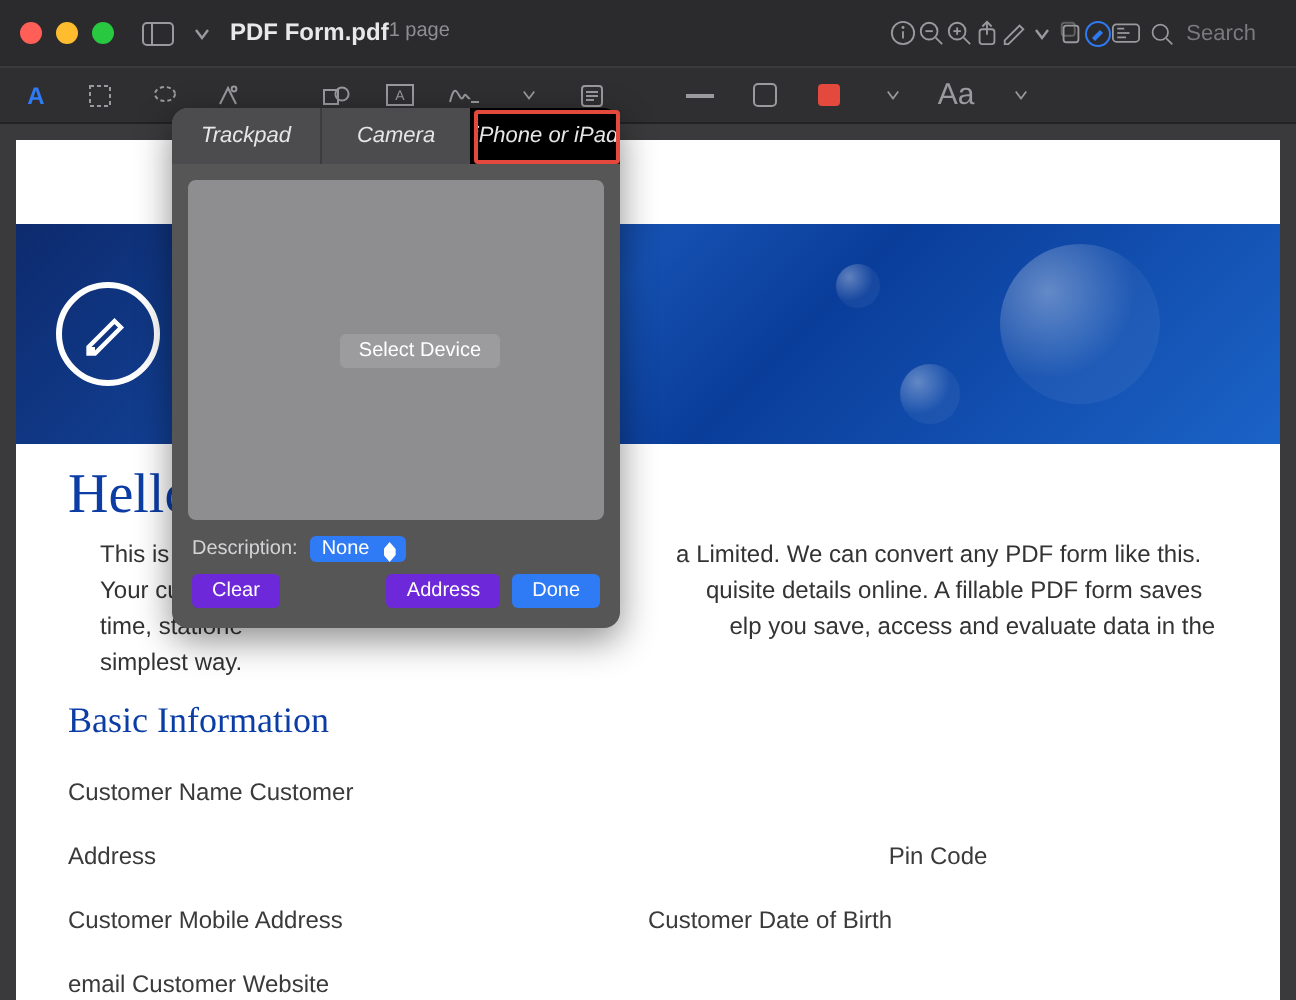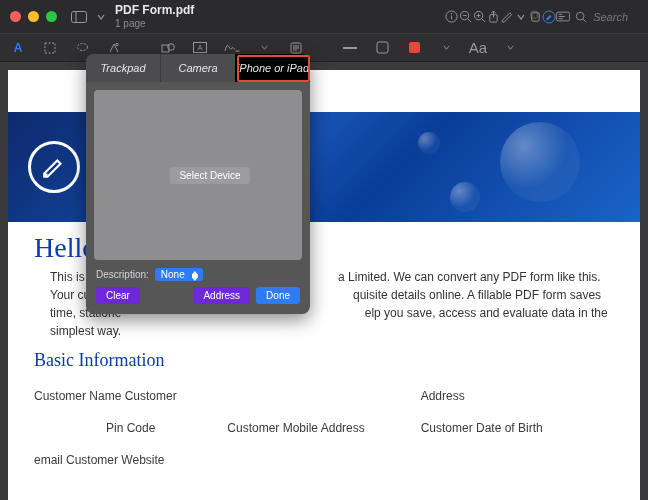--- a/index.html
+++ b/index.html
@@ -6,24 +6,24 @@
   body { font-family: -apple-system, "Helvetica Neue", Arial, sans-serif; background: #1a1a1a; width: 648px; height: 500px; overflow: hidden; position: relative; }
   
   
   .titlebar { height: 34px; background: #2b2b2d; display: flex; align-items: center; padding: 0 10px; color: #ddd; border-bottom: 1px solid #3a3a3d; }
   .traffic { display: flex; gap: 7px; margin-right: 14px; }
   .dot { width: 11px; height: 11px; border-radius: 50%; }
   .dot.red { background: #ff5f57; }
   .dot.ylw { background: #febc2e; }
   .dot.grn { background: #28c840; }
   .sidebar-icon { margin-right: 10px; color: #9a9a9e; }
-  .file-col { display: flex; flex-direction: column; line-height: 1.1; }
+  .file-col { display: flex; flex-direction: row; line-height: 1.1; }
   .fname { font-size: 12px; font-weight: 600; color: #e8e8ea; }
   .fsub  { font-size: 10px; color: #8e8e93; }
-  .tb-right { margin-left: auto; display: flex; align-items: center; gap: 0; color: #9a9a9e; font-style: italic; }
+  .tb-right { margin-left: auto; display: flex; align-items: center; gap: 0; color: #9a9a9e; }
   .tb-right .ic { width: 14px; height: 14px; display: inline-flex; align-items: center; justify-content: center; font-size: 13px; }
   .search { display: flex; align-items: center; gap: 5px; padding: 3px 10px 3px 4px; border-radius: 4px; }
   .search span.ph { font-size: 11px; color: #7a7a7e; }
   
   
   .toolbar { height: 28px; background: #2f2f31; display: flex; align-items: center; padding: 0 10px; gap: 16px; color: #9a9a9e; font-size: 12px; border-bottom: 1px solid #222; }
   .toolbar .gap { flex: 0 0 6px; }
   .toolbar .ic { width: 16px; height: 16px; display: inline-flex; align-items: center; justify-content: center; font-size: 12px; }
   .blue { color: #2f7bf5; }
   .redsq { color: #e4493d; }
@@ -36,21 +36,21 @@
   .bubble.b1 { width: 80px; height: 80px; right: 60px; top: 10px; }
   .bubble.b2 { width: 30px; height: 30px; right: 160px; bottom: 10px; }
   .bubble.b3 { width: 22px; height: 22px; right: 200px; top: 20px; }
   .edit-emblem { width: 52px; height: 52px; border: 3px solid #fff; border-radius: 50%; display: flex; align-items: center; justify-content: center; color: #fff; margin-right: 18px; }
   .banner-title { color: #fff; font-size: 30px; font-weight: 700; font-family: Georgia, serif; }
   
   .content { padding: 10px 26px 0 26px; font-size: 12px; color: #333; }
   .h-hello { color: #0b3da5; font-family: Georgia, serif; font-size: 28px; margin-bottom: 4px; }
   .para { line-height: 1.5; margin-bottom: 10px; margin-left: 16px; }
   .h-basic { color: #0b3da5; font-family: Georgia, serif; font-size: 18px; margin: 6px 0 18px 0; }
-  .fields { display: grid; grid-template-columns: 1fr 1fr 1fr; row-gap: 18px; font-size: 12px; color: #3a3a3a; }
+  .fields { display: grid; grid-template-columns: 1fr 1fr; row-gap: 18px; font-size: 12px; color: #3a3a3a; }
   .fields .fl { }
 
   
   .popover { position: absolute; left: 86px; top: 54px; width: 224px; background: #565657; border-radius: 8px; box-shadow: 0 6px 18px rgba(0,0,0,.45); z-index: 50; overflow: visible; }
   .pop-tabs { display: flex; height: 28px; width: 100%; font-size: 11px; color: #e6e6e8; font-style: italic; }
   .pop-tabs .tab { flex: 1; display: flex; align-items: center; justify-content: center; border-left: 1px solid rgba(0,0,0,.2); background: #4c4c4e; cursor: default; }
   .pop-tabs .tab:first-child { border-left: none; border-top-left-radius: 8px; }
   .pop-tabs .tab:last-child { border-top-right-radius: 8px; }
   .pop-tabs .tab.active { background: #000000; }
   .tab-hl { position: absolute; border: 2px solid #e4493d; left: 151px; top: 1px; width: 73px; height: 27px; border-radius: 2px; pointer-events: none; }

